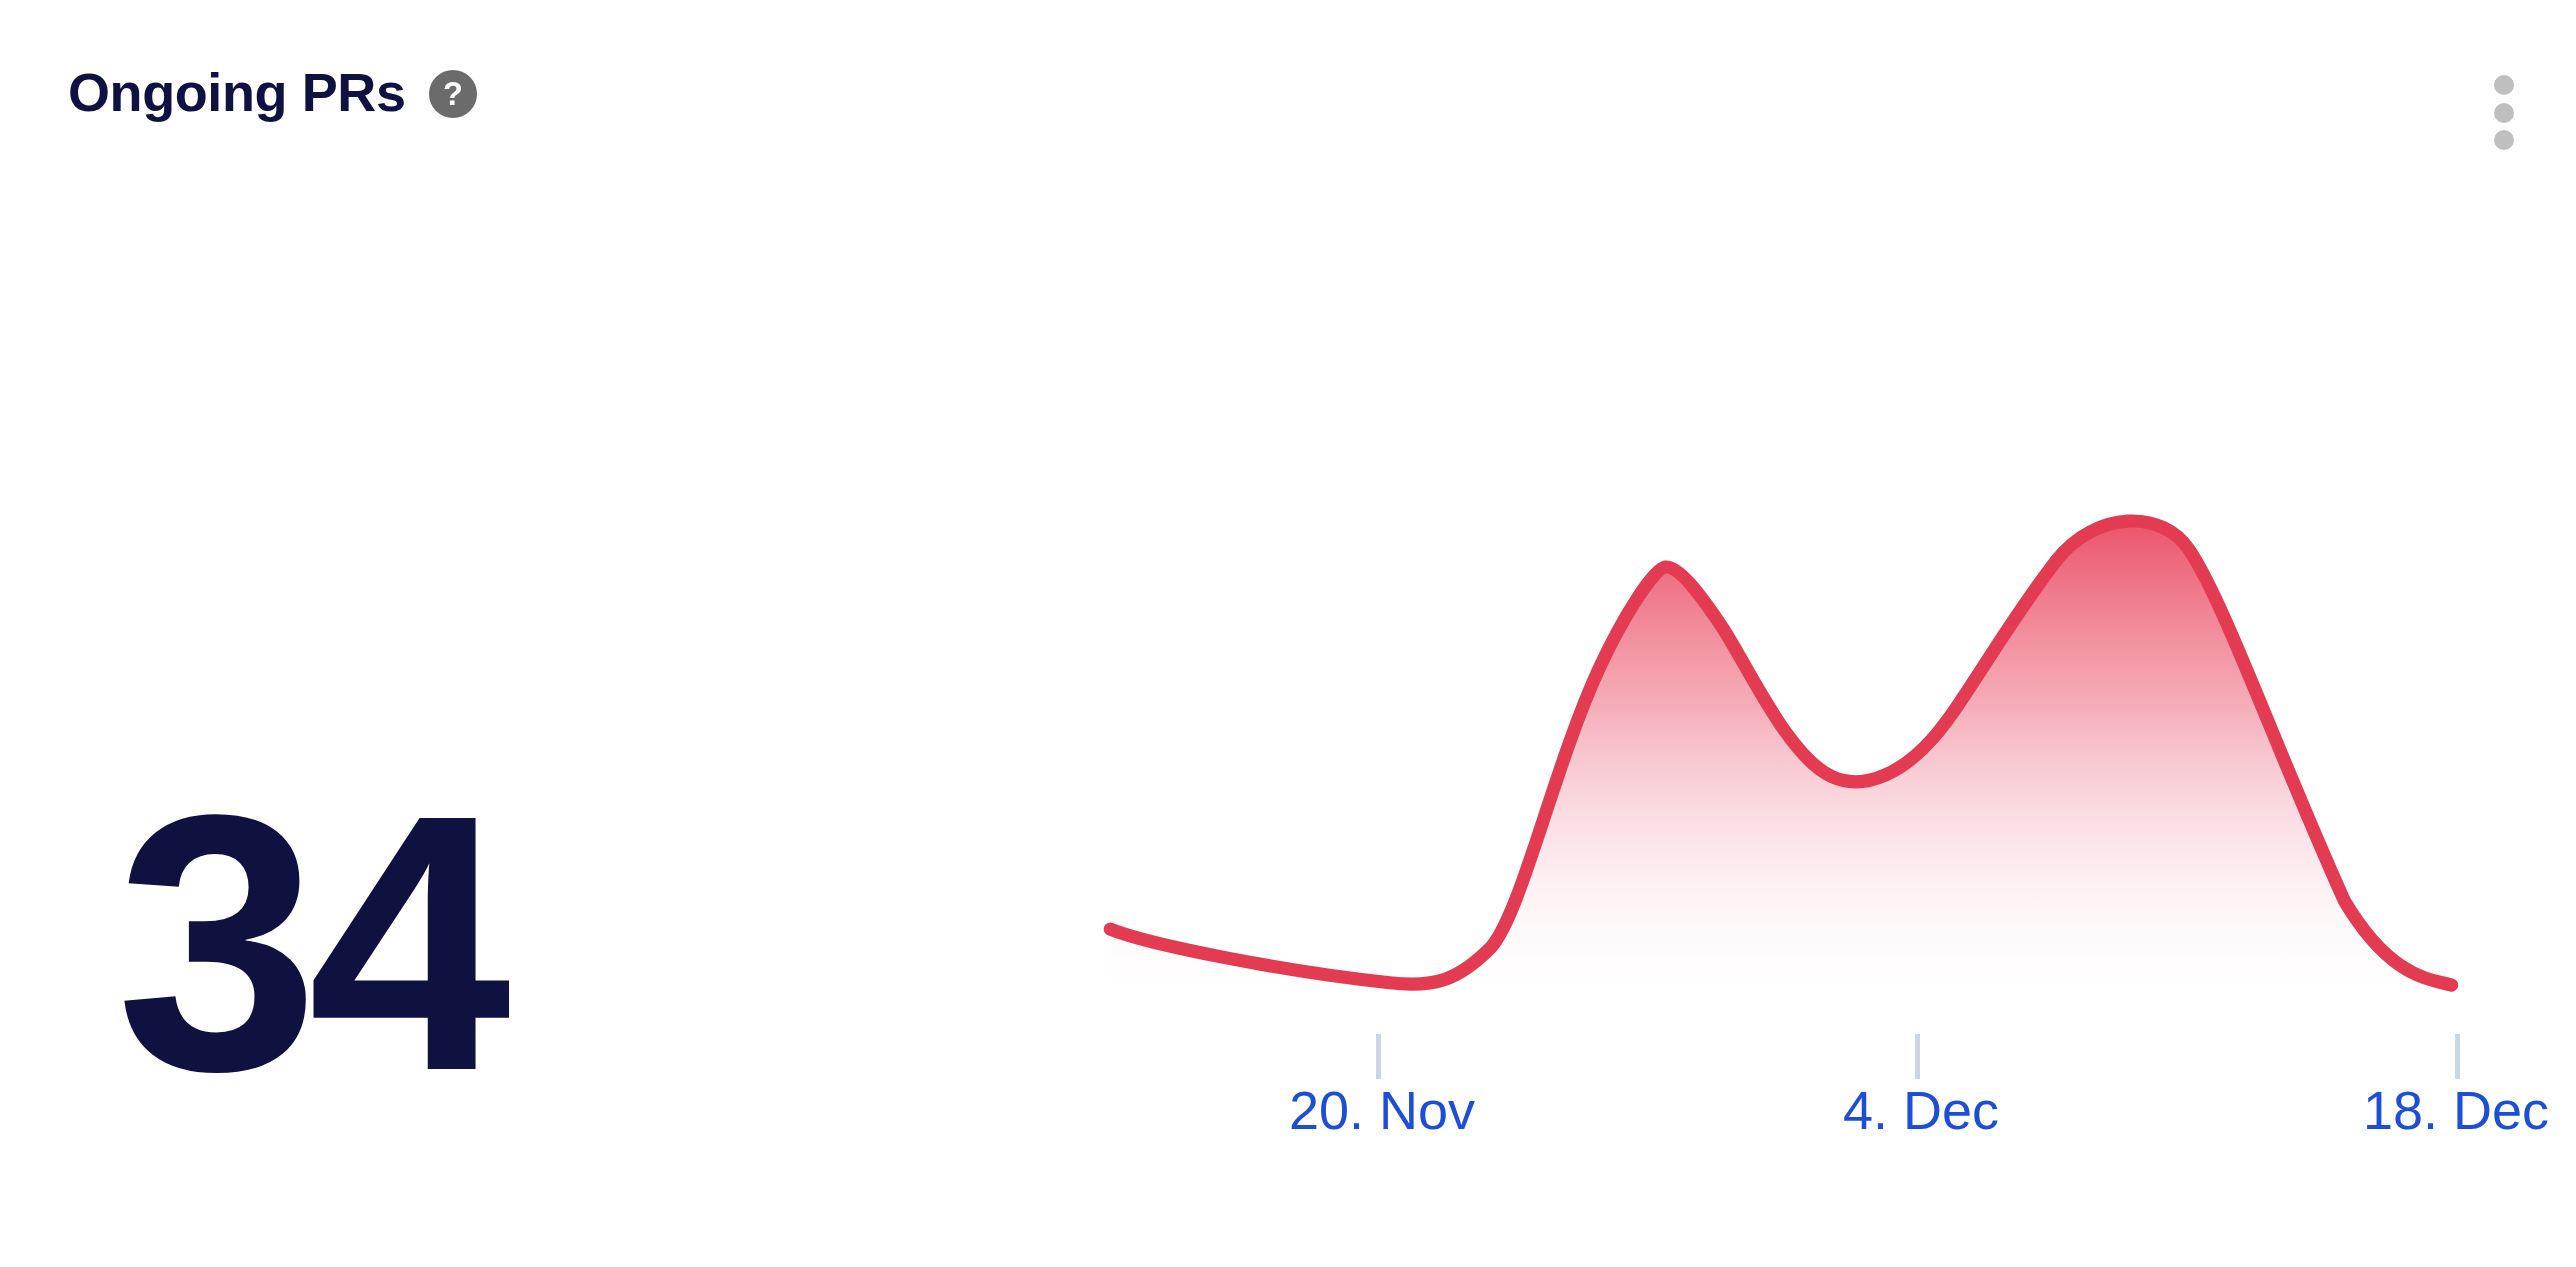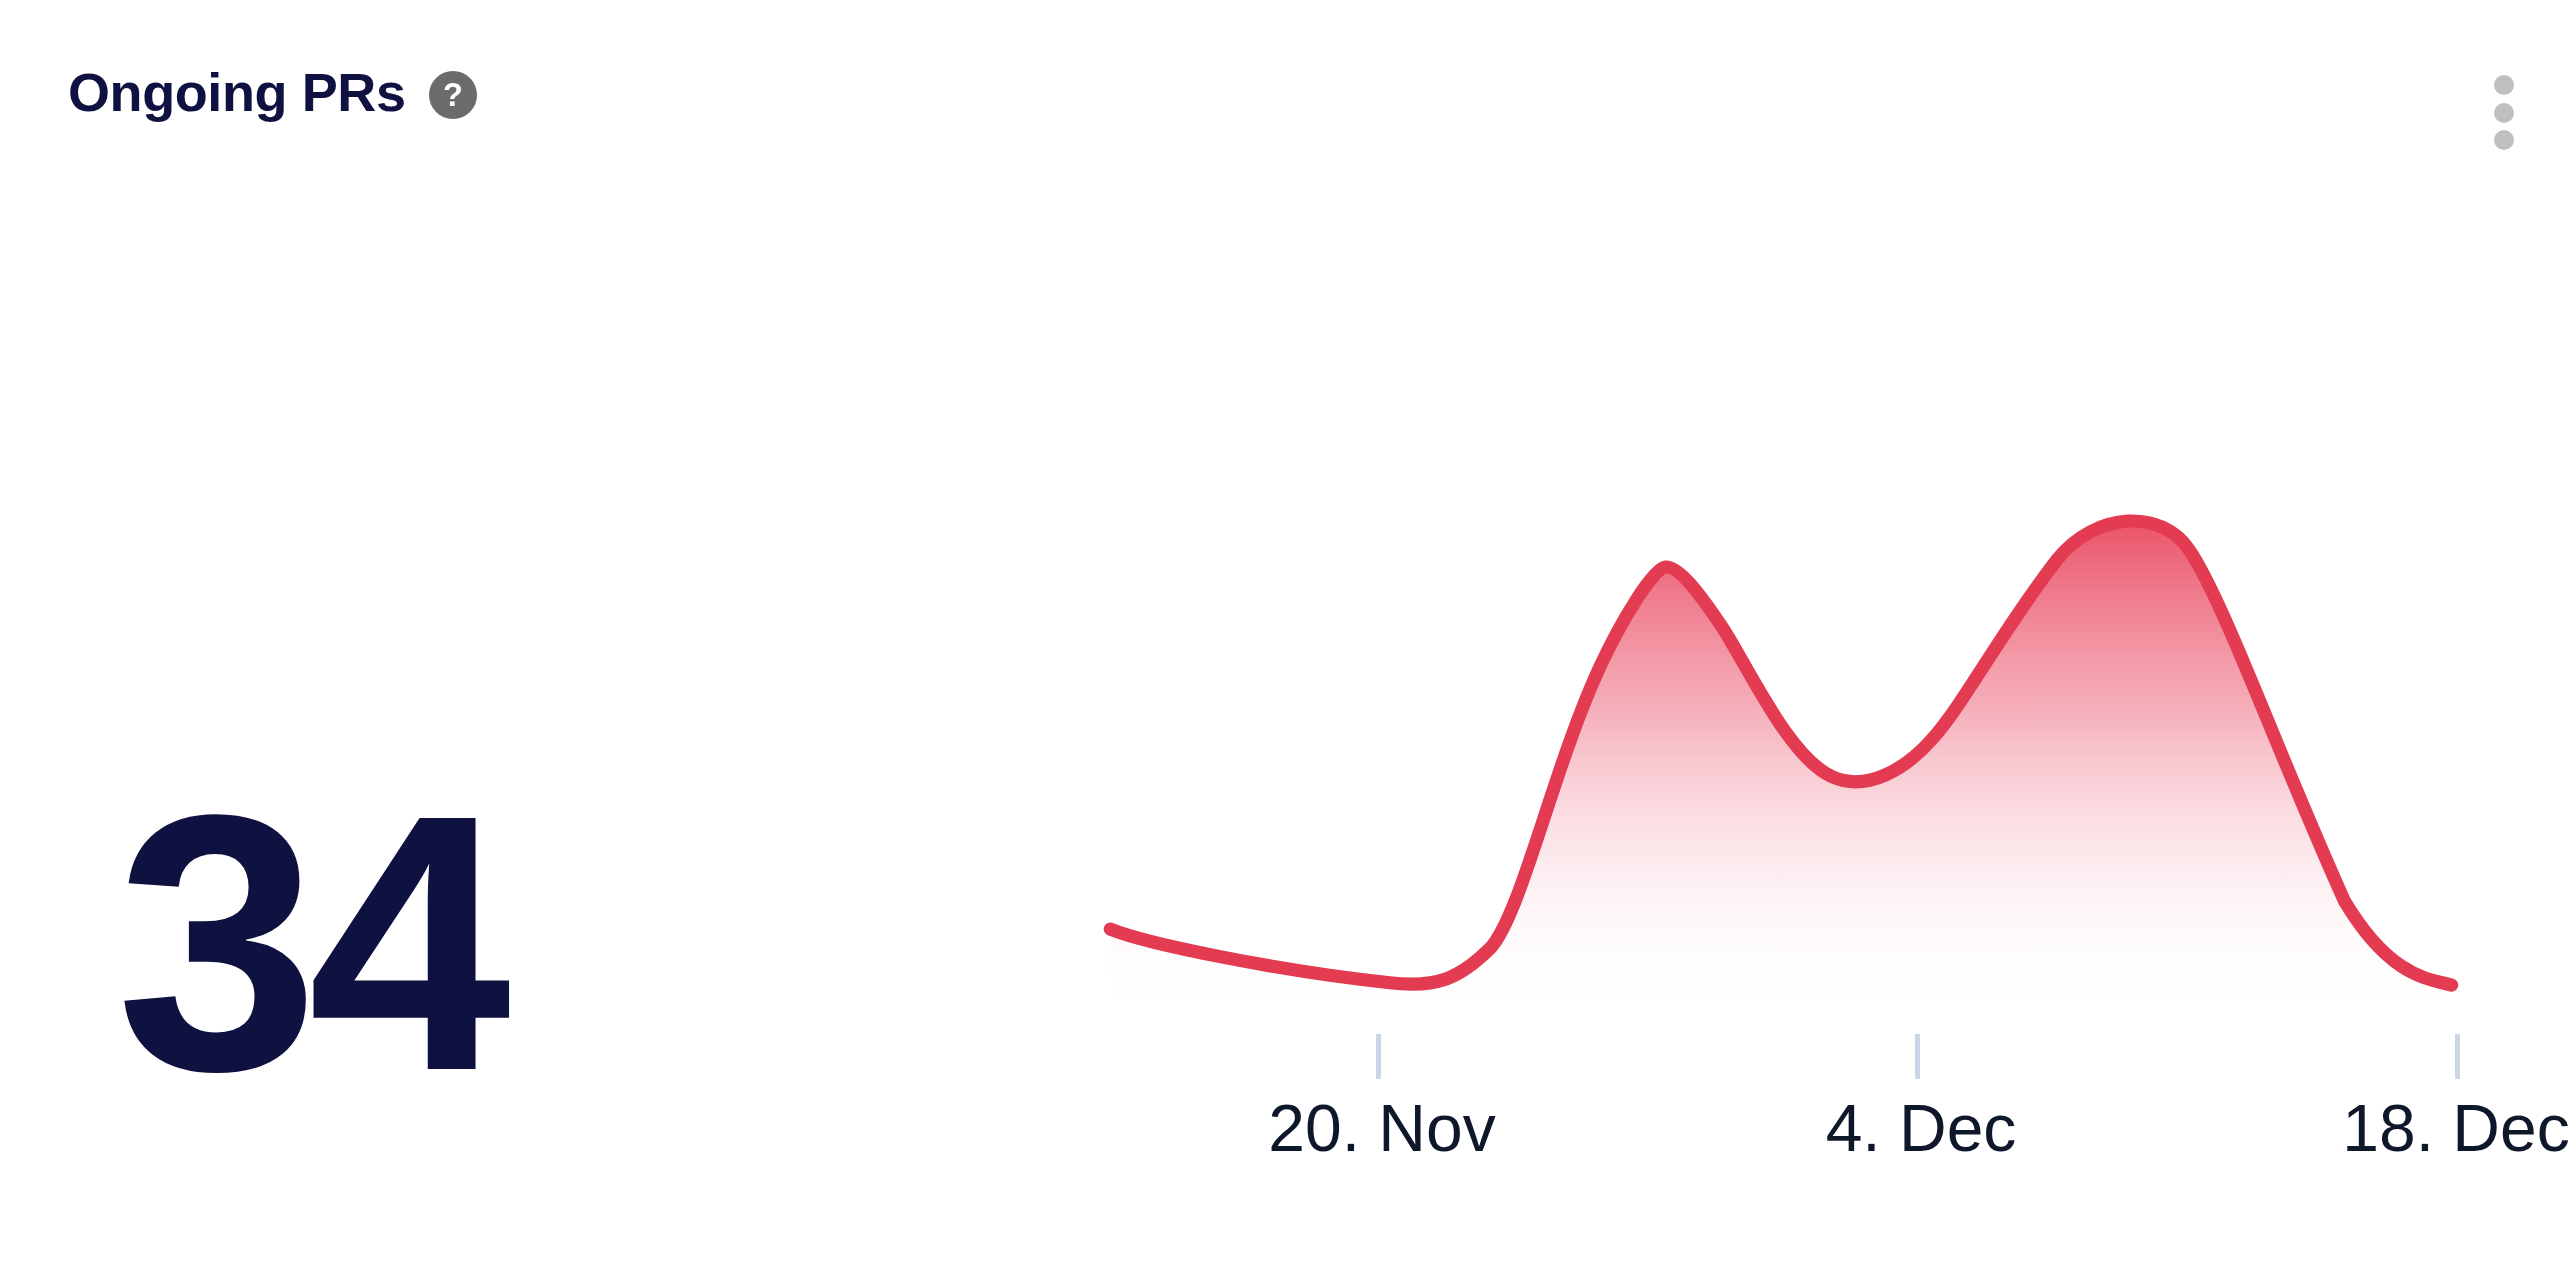--- a/index.html
+++ b/index.html
@@ -18,21 +18,21 @@
   
   .card-header {
     position:absolute;
     left:0; top:0;
     width:2576px; height:163px;
   }
   .title-row {
     position:absolute;
     left:68px; top:65px;
     display:flex;
-    align-items:flex-end;
+    align-items:flex-start;
     gap:23px;
   }
   .card-title {
     font-size:54px;
     font-weight:bold;
     color:#0f1141;
     letter-spacing:-0.4px;
     line-height:1;
     white-space:nowrap;
   }
@@ -111,23 +111,23 @@
     width:5.4px; height:45px;
     background:#ccd5e8;
   }
   .axis-labels {
     position:absolute;
     left:0; top:1079px;
     width:2576px; height:70px;
   }
   .axis-label {
     position:absolute;
-    top:12px;
-    font-size:66px;
-    color:#0f172a;
+    top:0;
+    font-size:54px;
+    color:#1d4ed8;
     white-space:nowrap;
     transform:translateX(-50%);
     line-height:1.15;
   }
 </style>
 </head>
 <body>
 
 <div class="card">
 

